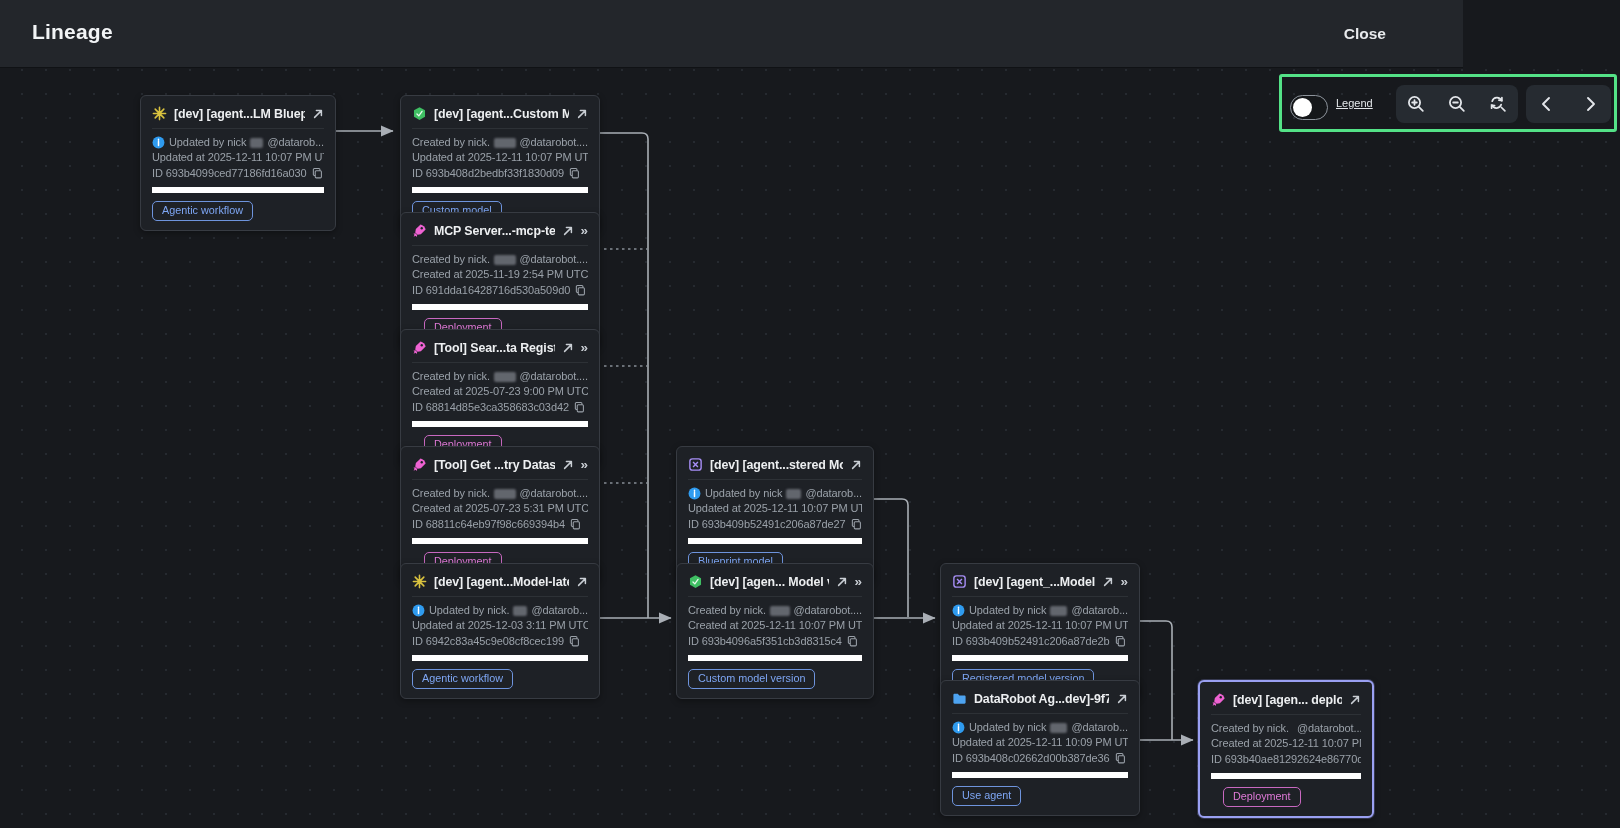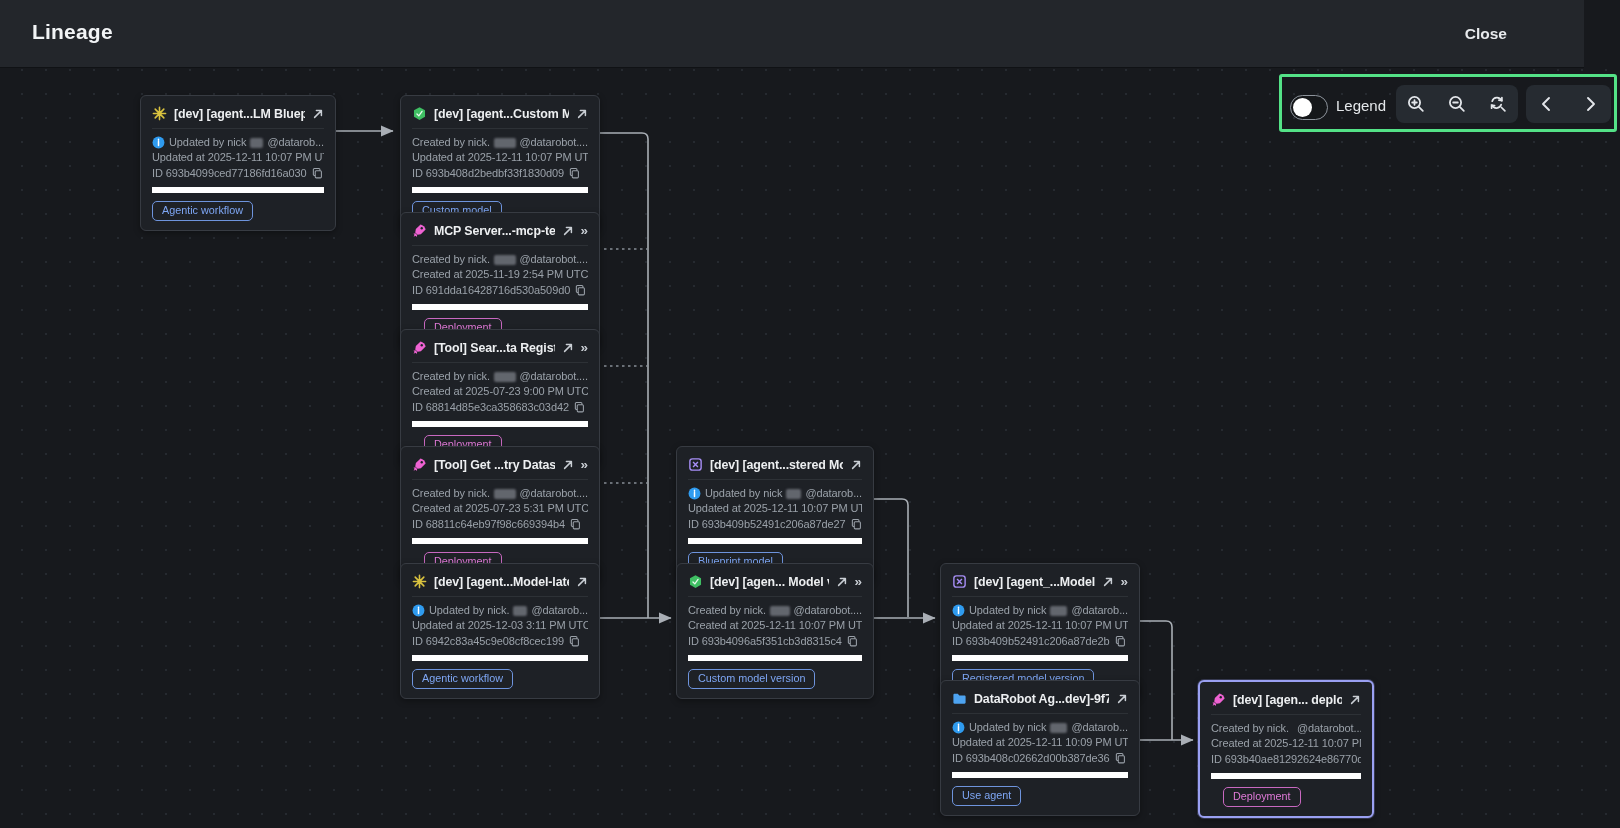--- a/index.html
+++ b/index.html
@@ -1,21 +1,21 @@
 <!DOCTYPE html>
 <html><head>
 <meta charset="utf-8">
 <style>
   * { margin:0; padding:0; box-sizing:border-box; }
   html,body { background:#101214; }
   body { font-family:"Liberation Sans", sans-serif; }
   #stage { position:relative; width:1620px; height:828px; overflow:hidden; background:#17191d; }
 
   
-  #header { position:absolute; left:0; top:0; width:1584px; height:68px;
+  #header { position:absolute; left:0; top:0; width:1463px; height:68px;
             background:#23262b; border-bottom:1px solid #101215; z-index:5; }
   #page-title { position:absolute; left:32px; top:20px; font-size:21px; font-weight:700;
                 color:#f2f4f6; letter-spacing:.2px; }
   #close-btn { position:absolute; right:77px; top:25px; font-size:15.5px; font-weight:700;
                color:#e8eaed; cursor:pointer; background:none; border:none;
                font-family:"Liberation Sans",sans-serif; }
 
   
   #canvas { position:absolute; left:0; top:68px; width:1620px; height:760px;
             background-color:#17191d;
@@ -47,21 +47,21 @@
   .icn { display:inline-flex; flex:0 0 auto; }
 
   
   #hl-box { position:absolute; left:1279px; top:74px; width:338px; height:58px;
             border:3.5px solid #54e287; border-radius:3px; z-index:4; pointer-events:none; }
   .ctl { position:absolute; z-index:5; }
   #legend-toggle { left:1290px; top:95px; width:38px; height:25px; border:1.5px solid #8d939b;
                    border-radius:13px; background:#15171a; cursor:pointer; }
   #legend-knob { position:absolute; left:2px; top:2px; width:19px; height:19px;
                  border-radius:50%; background:#ffffff; }
-  #legend-label { left:1336px; top:97px; font-size:15px; color:#e4e7ea; }
+  #legend-label { left:1336px; top:97px; font-size:11px; color:#e4e7ea;text-decoration:underline; }
   .btn-group { display:flex; align-items:center; justify-content:space-around;
                background:#262b31; border-radius:8px; height:38px; }
   #zoom-group { left:1396px; top:85px; width:122px; }
   #nav-group  { left:1526px; top:85px; width:85px; }
   .ibtn { display:flex; align-items:center; justify-content:center; width:30px; height:30px;
           background:none; border:none; cursor:pointer; }
 </style>
 </head>
 <body>
 

